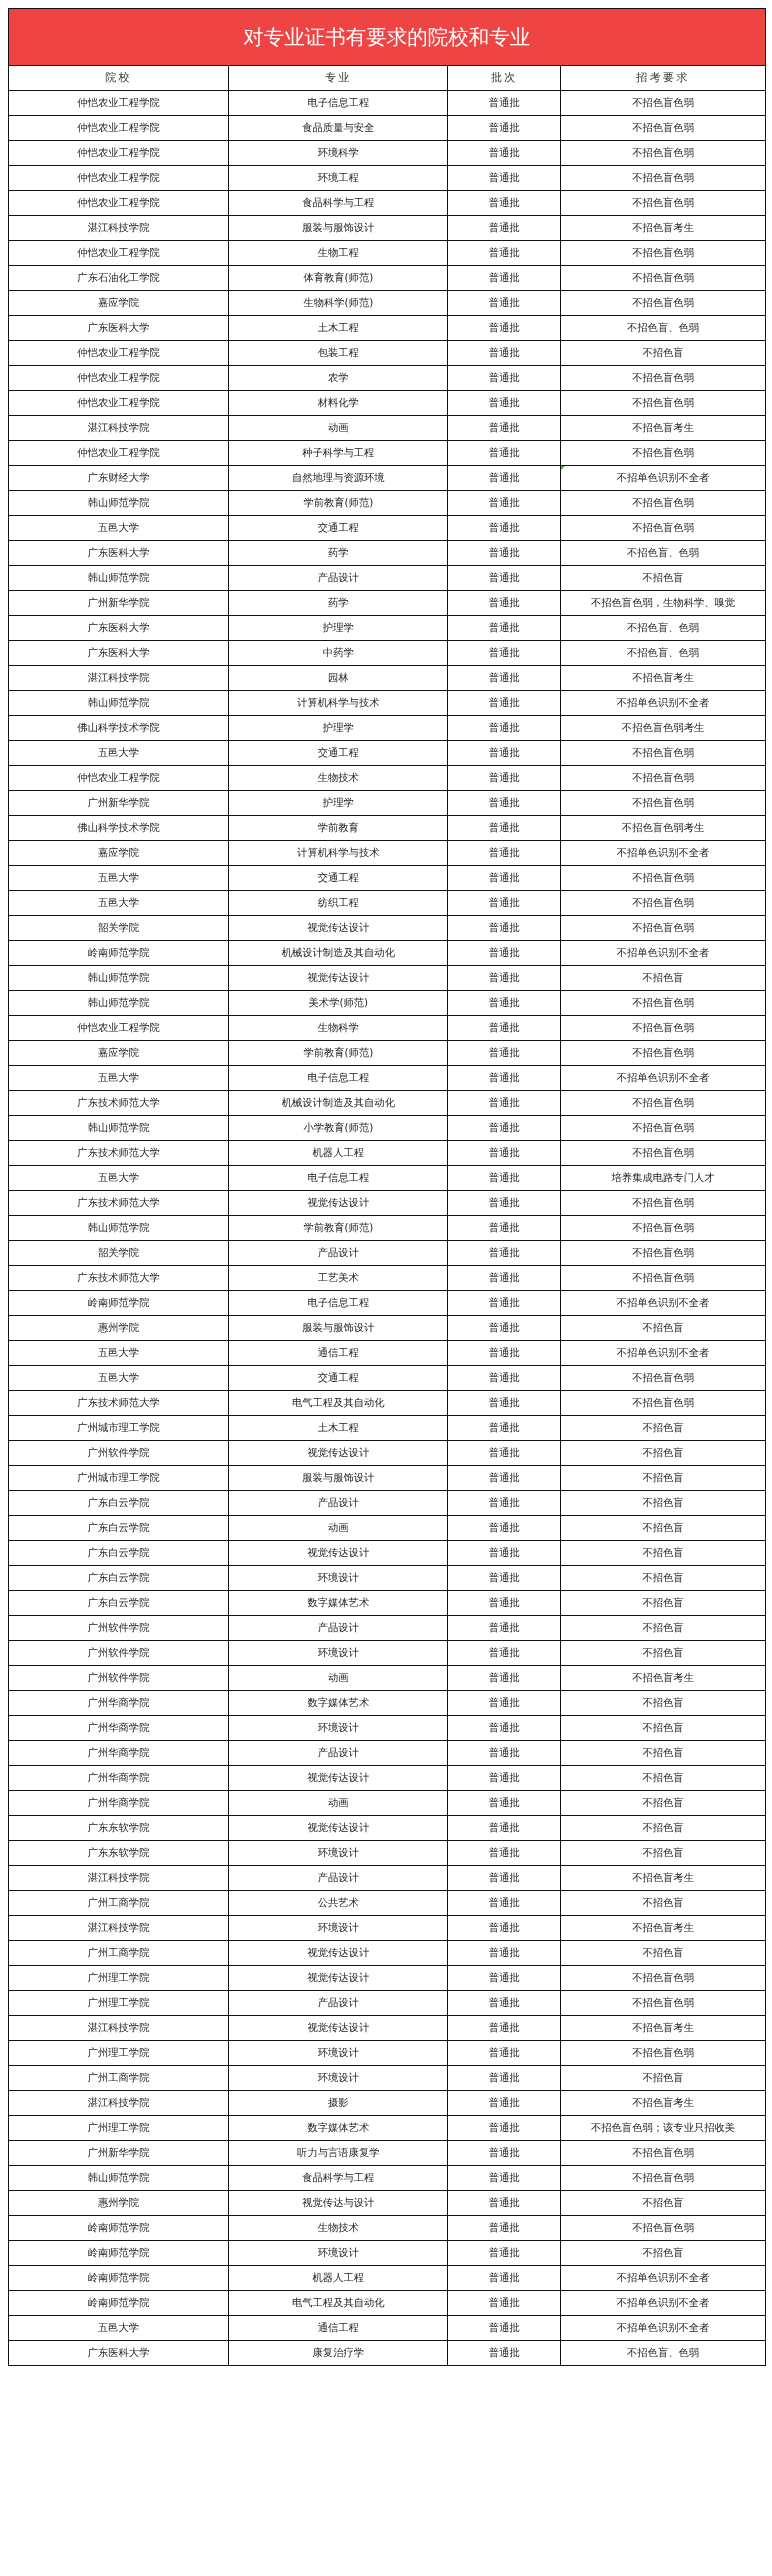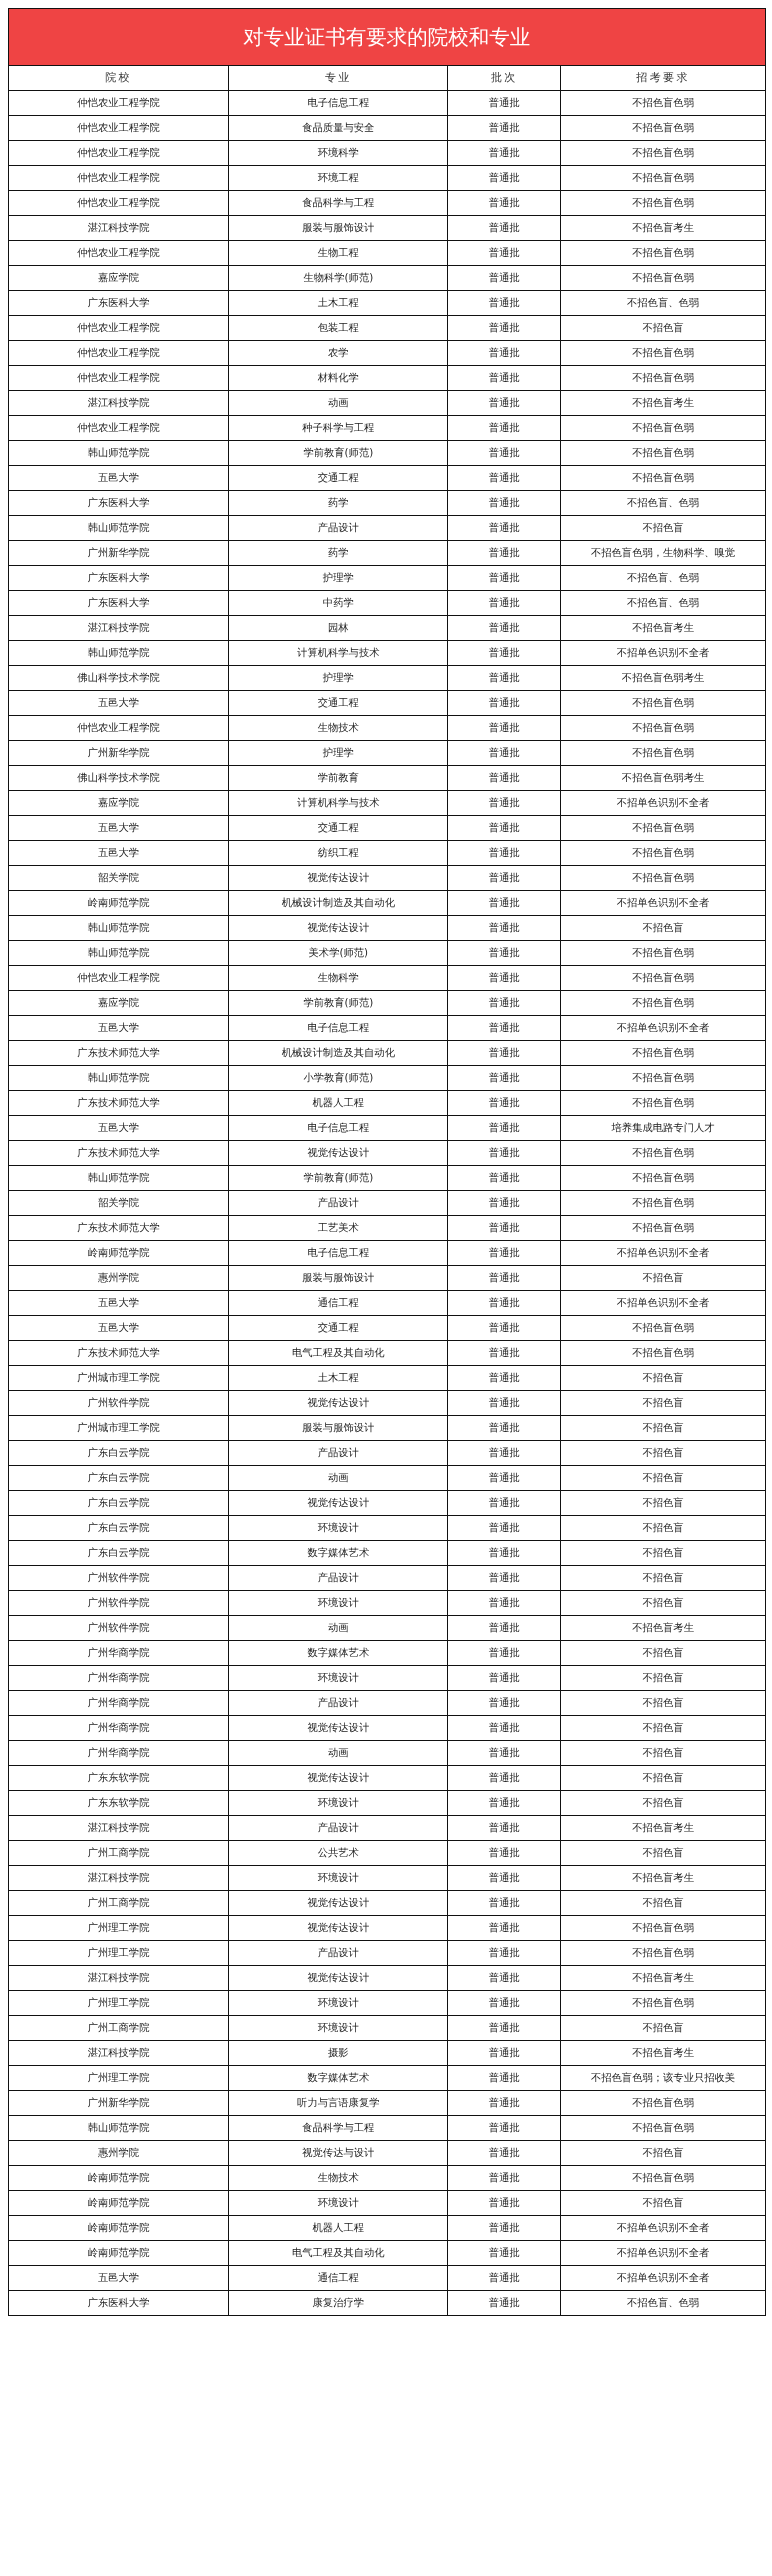--- a/index.html
+++ b/index.html
@@ -75,20 +75,26 @@
           <td>普通批</td>
           <td class="req"><span>不招色盲考生</span></td>
         </tr>
         <tr>
           <td>仲恺农业工程学院</td>
           <td>生物工程</td>
           <td>普通批</td>
           <td class="req"><span>不招色盲色弱</span></td>
         </tr>
         <tr>
+          <td>广东石油化工学院</td>
+          <td>体育教育(师范)</td>
+          <td>普通批</td>
+          <td class="req"><span>不招色盲色弱</span></td>
+        </tr>
+        <tr>
           <td>嘉应学院</td>
           <td>生物科学(师范)</td>
           <td>普通批</td>
           <td class="req"><span>不招色盲色弱</span></td>
         </tr>
         <tr>
           <td>广东医科大学</td>
           <td>土木工程</td>
           <td>普通批</td>
           <td class="req"><span>不招色盲、色弱</span></td>
@@ -115,20 +121,26 @@
           <td>湛江科技学院</td>
           <td>动画</td>
           <td>普通批</td>
           <td class="req"><span>不招色盲考生</span></td>
         </tr>
         <tr>
           <td>仲恺农业工程学院</td>
           <td>种子科学与工程</td>
           <td>普通批</td>
           <td class="req"><span>不招色盲色弱</span></td>
+        </tr>
+        <tr>
+          <td>广东财经大学</td>
+          <td>自然地理与资源环境</td>
+          <td>普通批</td>
+          <td class="req"><span>不招单色识别不全者</span><span class="flag"></span></td>
         </tr>
         <tr>
           <td>韩山师范学院</td>
           <td>学前教育(师范)</td>
           <td>普通批</td>
           <td class="req"><span>不招色盲色弱</span></td>
         </tr>
         <tr>
           <td>五邑大学</td>
           <td>交通工程</td>

